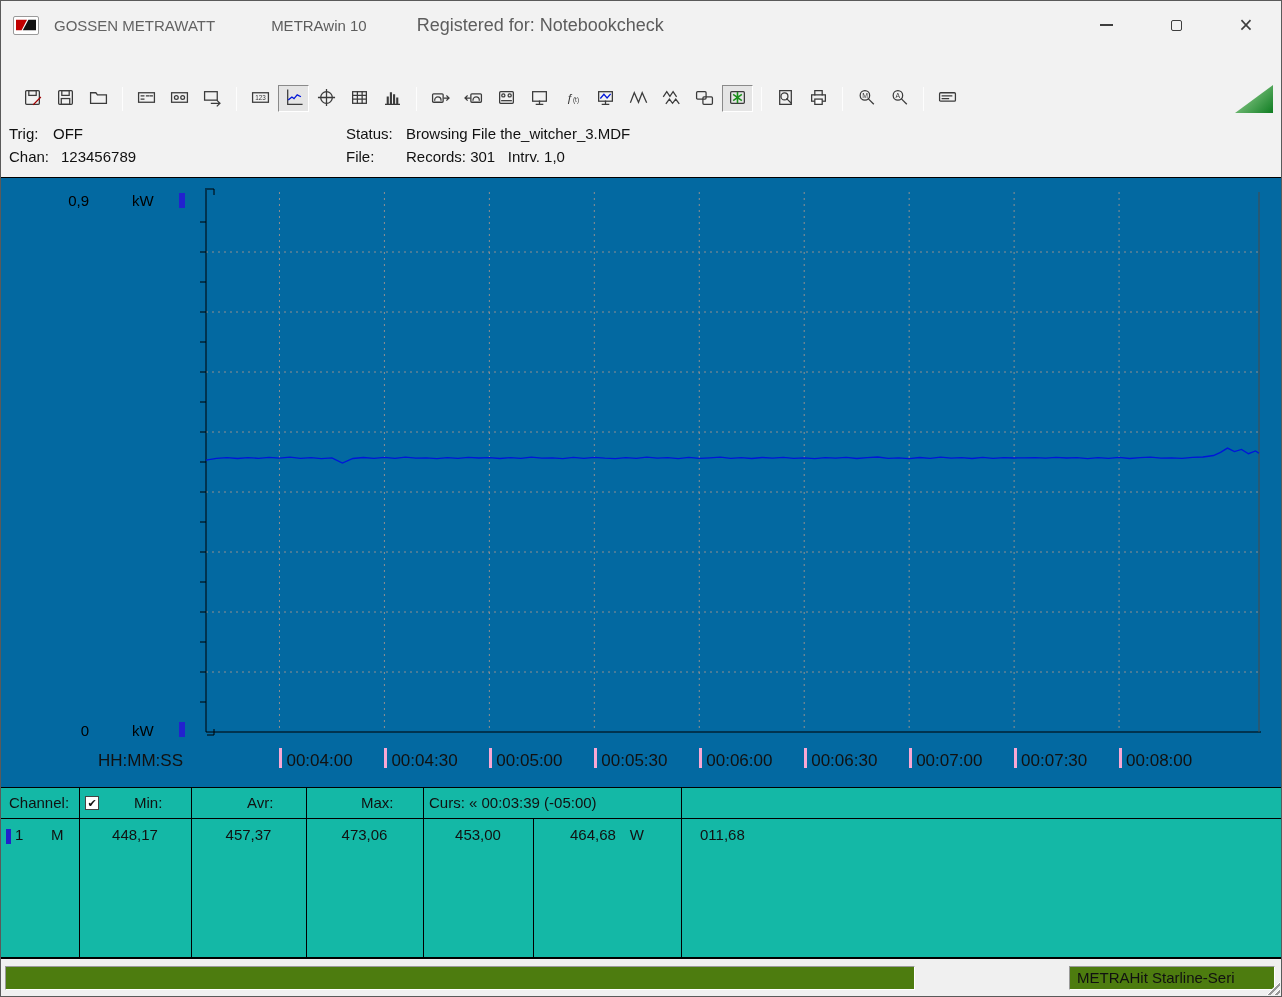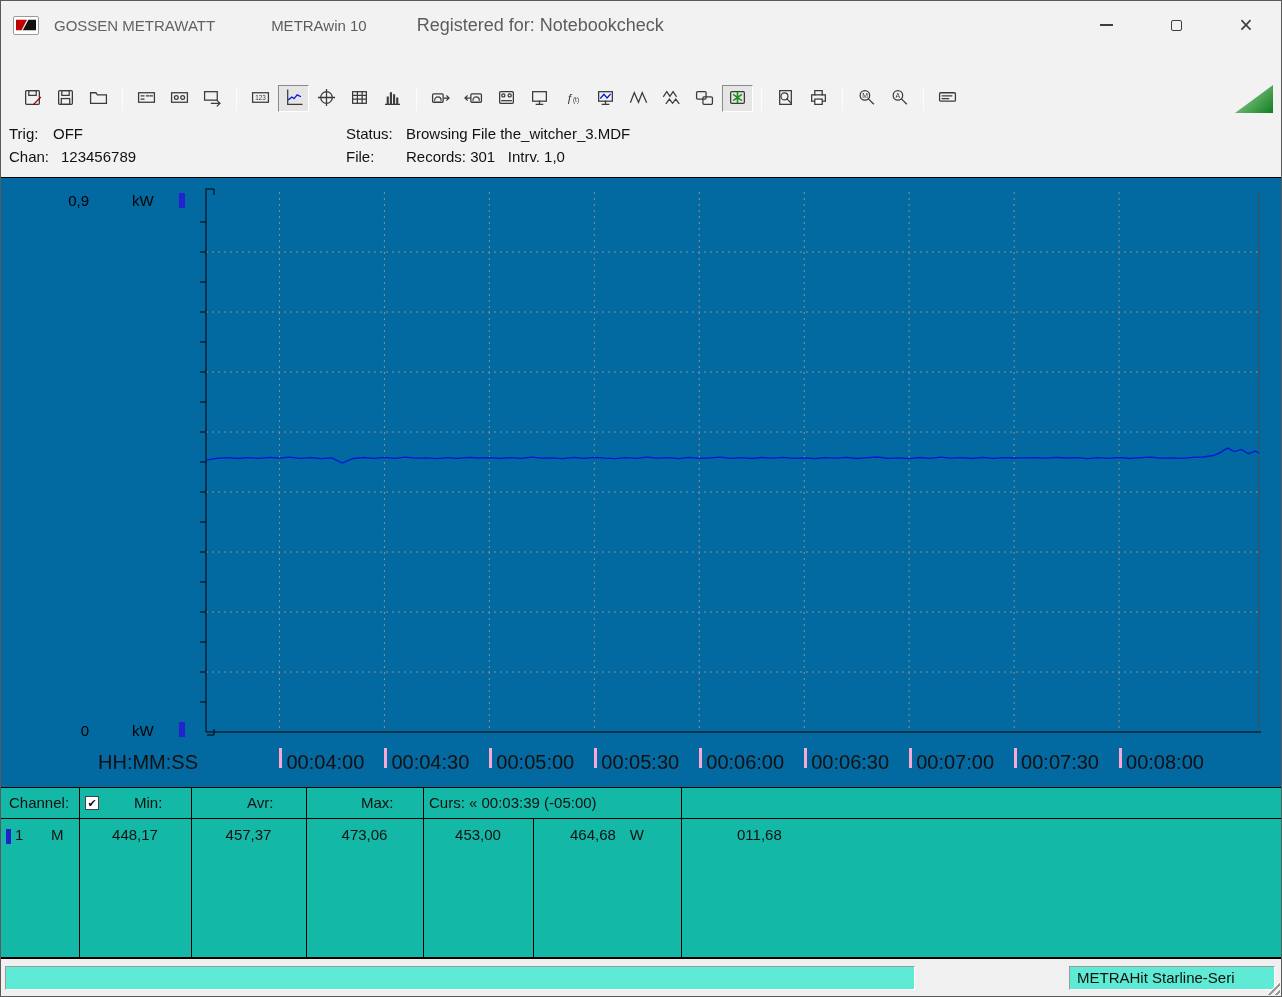--- a/index.html
+++ b/index.html
@@ -46,44 +46,44 @@
   .ylab-bot{left:46px;top:544px;width:42px;text-align:right;}
   .yunit-bot{left:131px;top:544px;}
   .ymark{position:absolute;width:6px;height:15px;background:#2222cf;}
   .ymark-top{left:178px;top:15px;}
   .ymark-bot{left:178px;top:544px;}
   .plot-svg{position:absolute;left:199px;top:8px;}
   .grid{stroke:#8f8f8f;stroke-width:1;stroke-dasharray:2,4;}
   .axis{stroke:#000;stroke-width:1;}
   .cursorline{stroke:#4a4a4a;stroke-width:1;}
   .trace{stroke:#0016d9;stroke-width:1.3;fill:none;}
-  .xlabels{position:absolute;left:0;top:570px;height:26px;width:100%;font-size:20px;}
+  .xlabels{position:absolute;left:0;top:570px;height:26px;width:100%;font-size:17px;}
   .xaxis-name{position:absolute;left:97px;top:3px;}
   .xtick{position:absolute;top:0;height:20px;border-left:3px solid #f9a8d4;padding-left:4px;padding-top:3px;white-space:nowrap;}
   
   .table-panel{position:absolute;top:786px;left:0;right:0;height:172px;background:#14b8a6;
                border-top:1px solid #000;border-bottom:2px solid #000;font-size:15px;}
   .table-panel .t{position:absolute;white-space:pre;}
   .th-channel{left:8px;top:6px;} .th-min{left:133px;top:6px;} .th-avr{left:246px;top:6px;}
   .th-max{left:360px;top:6px;}   .th-curs{left:428px;top:6px;}
   .checkbox{position:absolute;left:84px;top:8px;width:14px;height:14px;border:1px solid #444;background:#fff;
             font-size:11px;line-height:12px;text-align:center;color:#111;}
   .hline{position:absolute;left:0;right:0;top:30px;height:1px;background:#000;}
   .vsep{position:absolute;top:0;bottom:0;width:1px;background:#000;}
   .vsep-part{position:absolute;top:30px;bottom:0;width:1px;background:#000;}
   .ch-marker{position:absolute;left:5px;top:41px;width:5px;height:15px;background:#2020cc;}
   .row-num{left:14px;top:38px;} .row-mode{left:50px;top:38px;}
   .cell{position:absolute;top:38px;text-align:center;}
   .c-min{left:79px;width:110px;} .c-avr{left:191px;width:113px;} .c-max{left:306px;width:115px;}
   .c-c1{left:423px;width:108px;}
   .c-c2{left:533px;width:146px;display:flex;justify-content:center;gap:14px;}
-  .c-delta{left:736px;top:38px;position:absolute;}
+  .c-delta{left:699px;top:38px;position:absolute;}
   
   .statusbar{position:absolute;top:958px;left:0;right:0;height:37px;background:#f0f0f0;}
-  .sbox{position:absolute;top:7px;height:24px;border:1px solid;border-color:#9a9a9a #ffffff #ffffff #9a9a9a;background:#5eead4;}
+  .sbox{position:absolute;top:7px;height:24px;border:1px solid;border-color:#9a9a9a #ffffff #ffffff #9a9a9a;background:#4d7c0f;}
   .sbox-left{left:4px;width:910px;}
   .sbox-right{left:1068px;width:206px;font-size:15px;line-height:22px;padding-left:7px;white-space:nowrap;overflow:hidden;}
   .grip{position:absolute;right:1px;bottom:1px;width:14px;height:14px;
         clip-path:polygon(100% 0,100% 100%,0 100%);
         background:repeating-linear-gradient(135deg,#ffffff 0 1px,#989898 1px 3px,#f0f0f0 3px 5px);}
 </style>
 </head>
 <body>
 
 <div class="window">

